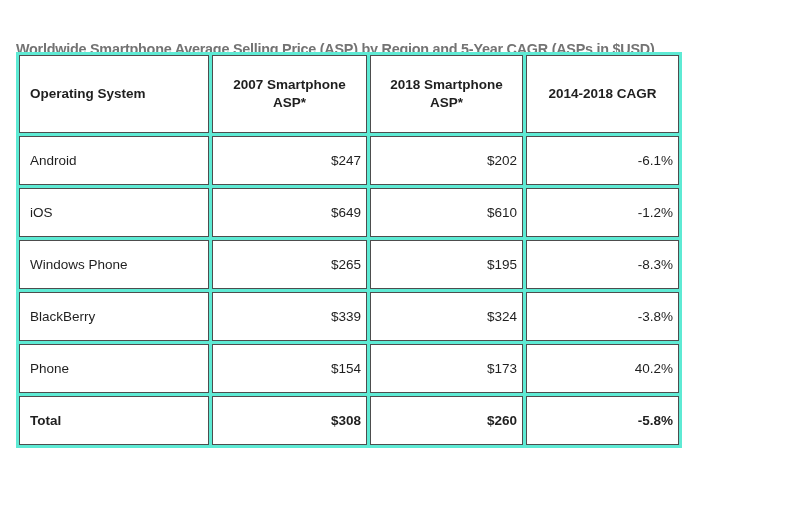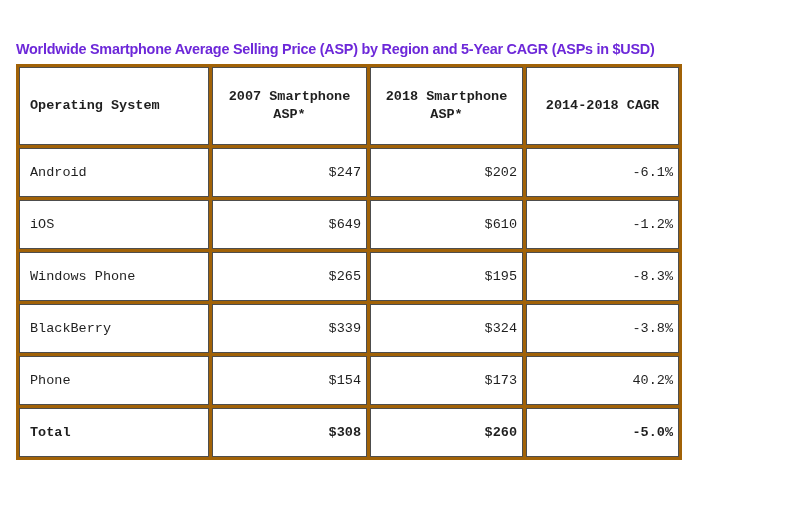--- a/index.html
+++ b/index.html
@@ -26,35 +26,34 @@
   }
 
   #table-title {
     position: absolute;
     left: 16px;
     top: 41px;
     width: 780px;
     font-size: 14.4px;
     font-weight: bold;
     letter-spacing: -0.25px;
-    color: #6d28d9;
+    color: #737373;
     white-space: nowrap;
     line-height: 16px;
   }
 
   #asp-table {
     position: absolute;
     left: 16px;
-    top: 64px;
+    top: 52px;
     width: 666px;
     border-collapse: separate;
     border-spacing: 3px 3px;
     table-layout: fixed;
-    background: #a16207;
-    font-family: Liberation Mono, monospace;
+    background: #5eead4;
   }
 
   #asp-table col.c-os      { width: 190px; }
   #asp-table col.c-2014    { width: 155px; }
   #asp-table col.c-2018    { width: 153px; }
   #asp-table col.c-cagr    { width: 153px; }
 
   #asp-table th,
   #asp-table td {
     border: 1.4px solid #4d4d4d;
@@ -216,20 +215,20 @@
         <td>
             <span class="cell-os">Total</span>
           </td>
         <td>
             <span class="cell-num">$308</span>
           </td>
         <td>
             <span class="cell-num">$260</span>
           </td>
         <td>
-            <span class="cell-num">-5.0%</span>
+            <span class="cell-num">-5.8%</span>
           </td>
       </tr>
 
     </tbody>
   </table>
 
 </div>
 
 </body></html>

